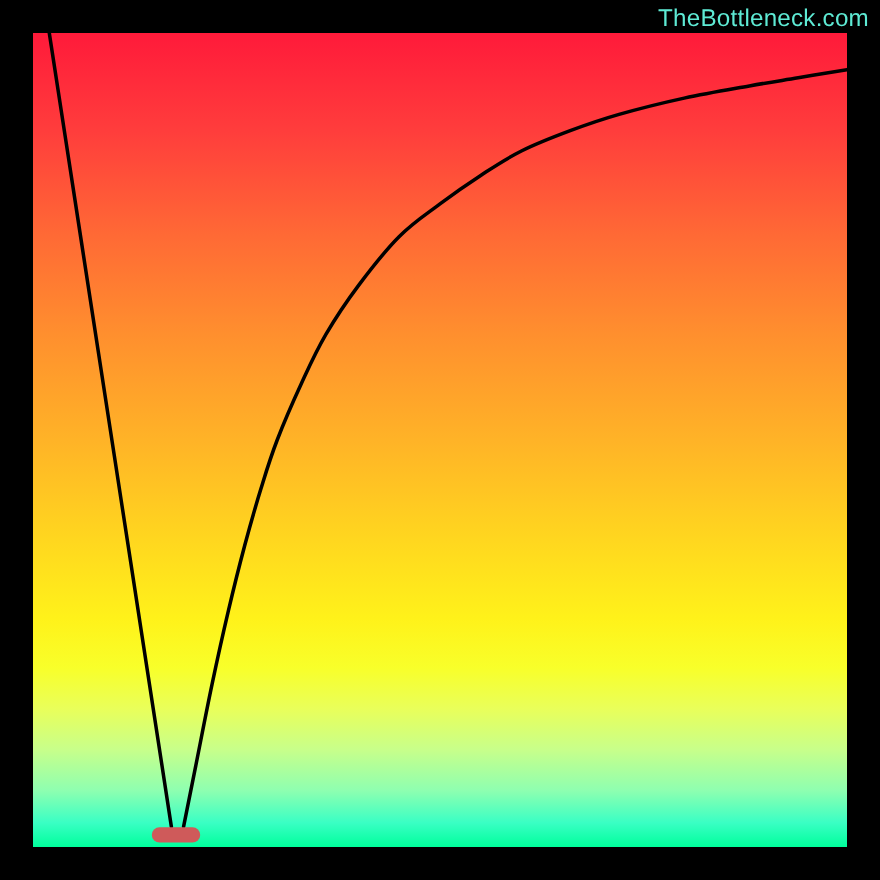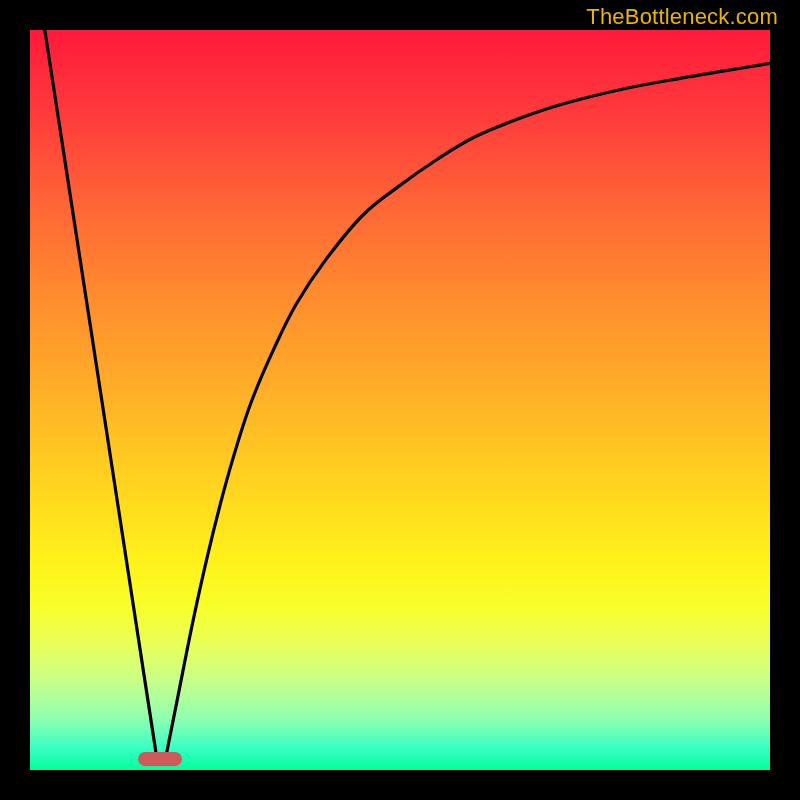--- a/index.html
+++ b/index.html
@@ -39,22 +39,22 @@
       #e9ff5a 83%,
       #c8ff8a 88%,
       #8fffb0 93%,
       #3affc4 97%,
       #00ff9c 100%
     );
   }
   .watermark {
     position: absolute;
     top: 4px;
-    right: 22px;
-    color: #eab308;
+    right: 10px;
+    color: #5eead4;
     font-size: 22px;
     font-weight: 400;
     letter-spacing: 0.2px;
     user-select: none;
   }
   svg.curves {
     position: absolute;
     left: 0;
     top: 0;
   }

